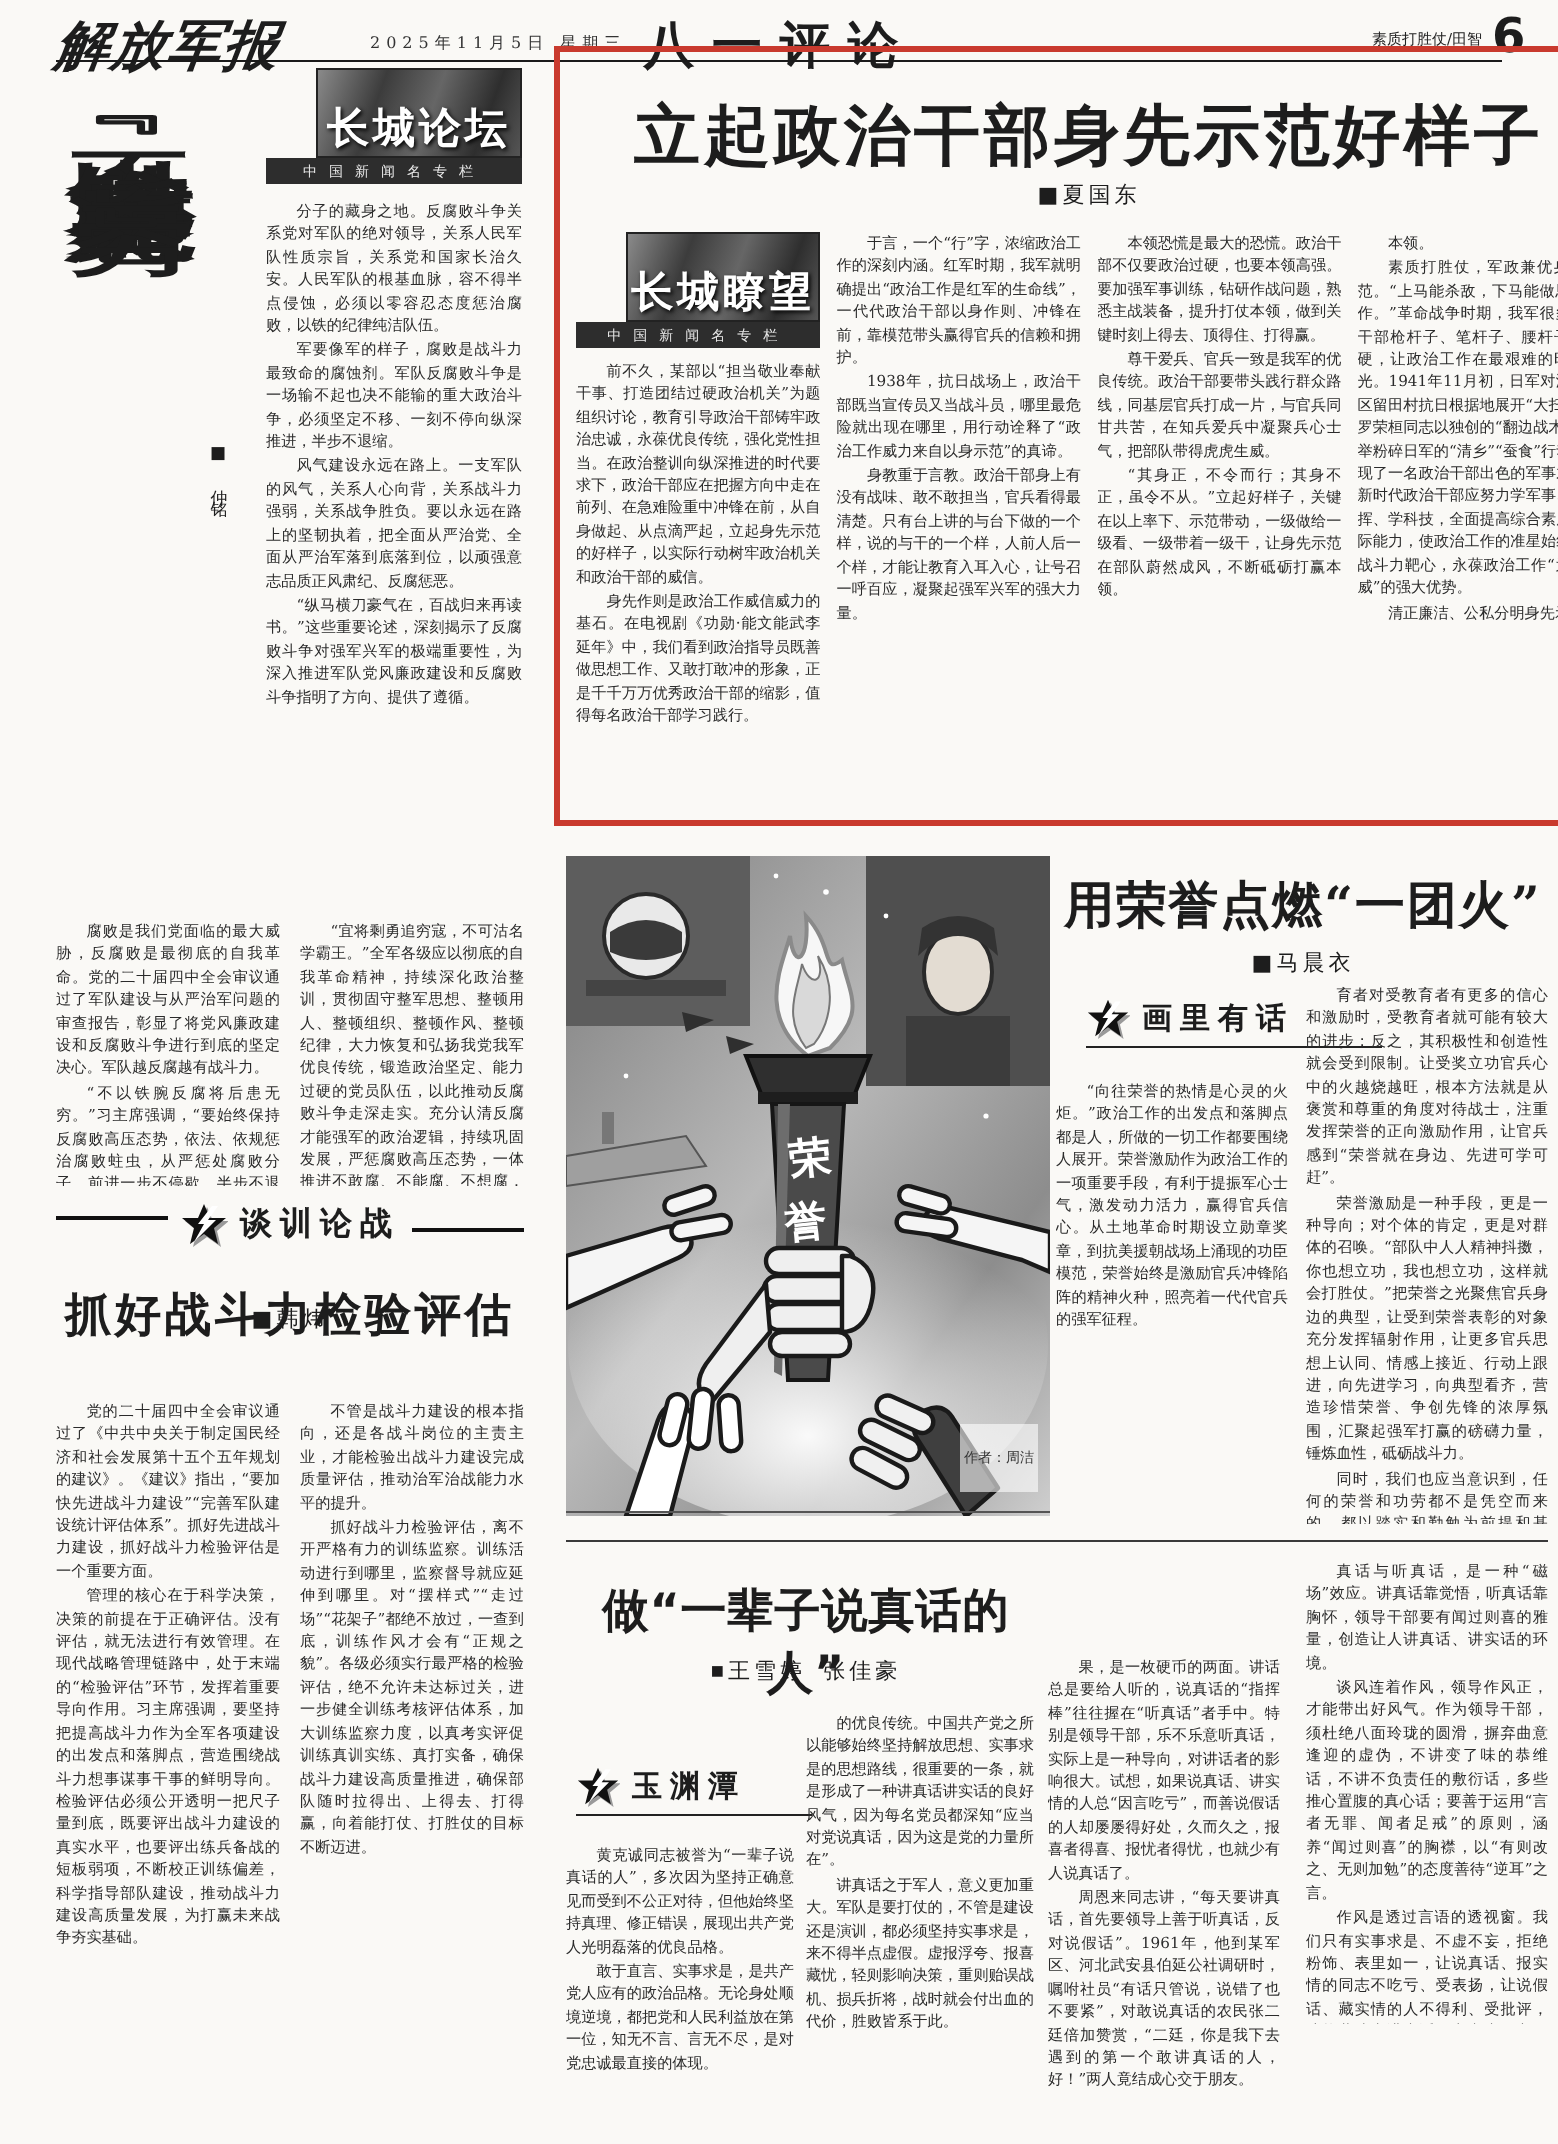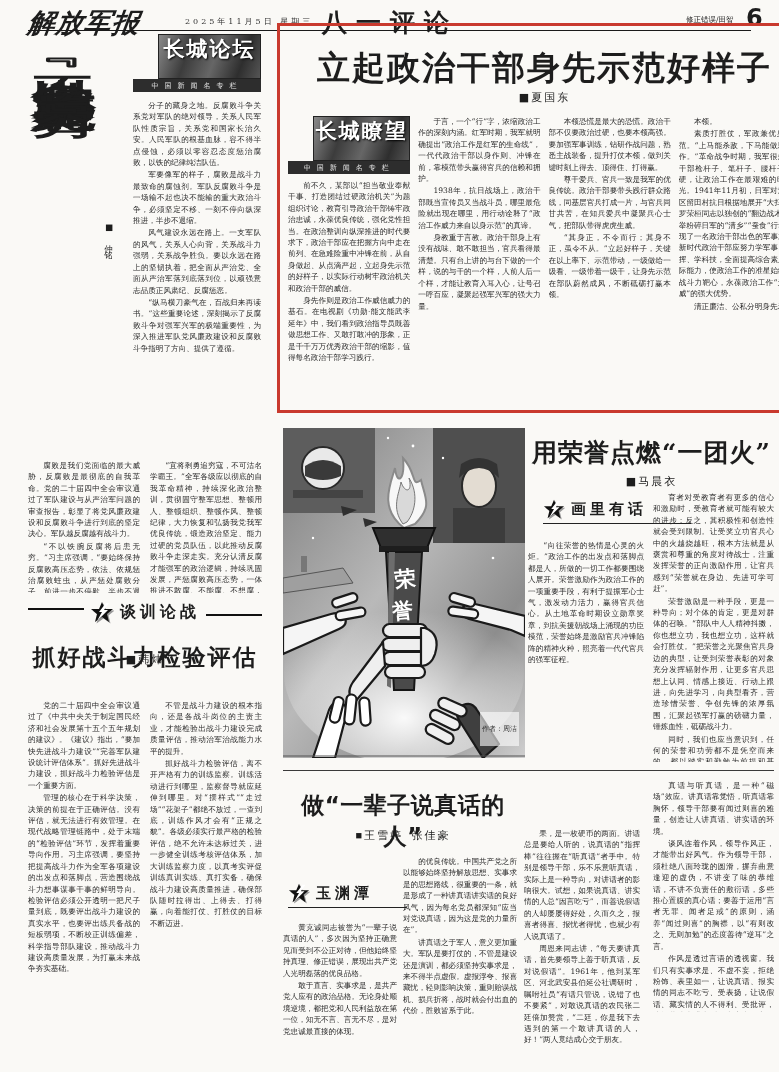--- a/index.html
+++ b/index.html
@@ -13,21 +13,21 @@
   .date{font-size:8px;letter-spacing:3px;color:#333;}
   .section-title{font-size:25px;font-weight:900;letter-spacing:9px;}
   .editor{font-size:7.5px;color:#222;}
   .pagenum{font-size:24px;font-weight:900;}
   .rule{background:#1a1a1a;}
   
   .bodycol{font-size:7.6px;line-height:11.4px;text-align:justify;overflow:hidden;color:#2b2b2b;}
   .bodycol p{margin:0 0 1px 0;text-indent:2em;}
   
   .photo-badge{width:100%;}
-  .photo-badge .photo{height:45px;display:flex;align-items:flex-start;justify-content:center;
+  .photo-badge .photo{height:45px;display:flex;align-items:flex-end;justify-content:center;
      background:linear-gradient(110deg,#8a8a8a 0%,#3c3c3c 30%,#666 55%,#2e2e2e 80%,#555 100%);
      border:1px solid #222;box-sizing:border-box;margin-left:25px;}
   .photo-badge .photo span{color:#fff;font-weight:900;font-size:21px;letter-spacing:2px;
      text-shadow:1px 1px 2px #000;}
   .photo-badge .bar{height:13px;background:#2d2d2d;color:#e8e8e8;font-size:7px;letter-spacing:6px;
      display:flex;align-items:center;justify-content:center;}
   
   .col-badge{display:flex;align-items:center;gap:6px;}
   .col-badge .line{flex:1;border-top:2px solid #111;position:relative;top:-3px;}
   .col-badge .line2{flex:1;border-bottom:2px solid #111;position:relative;top:3px;}
@@ -45,21 +45,21 @@
   .cols > div{flex:1;}
 </style>
 </head>
 <body>
 
 <div id="paper">
 
   <div class="abs masthead" style="left:28px;top:5px;">解放军报</div>
   <div class="abs date" style="left:185px;top:16px;">2025年11月5日 星期三</div>
   <div class="abs section-title hei" style="left:300px;top:6px;width:180px;text-align:center;">八一评论</div>
-  <div class="abs editor" style="left:686px;top:15px;">修正错误/田智</div>
+  <div class="abs editor" style="left:686px;top:15px;">素质打胜仗/田智</div>
   <div class="abs pagenum hei" style="left:746px;top:4px;">6</div>
   <div class="abs rule" style="left:28px;top:30px;width:723px;height:1px;"></div>
 
   <div class="abs redbox" style="left:277px;top:23px;width:535px;height:390px;">
     <div class="abs headline-main hei center" style="left:0;top:20px;width:100%;">立起政治干部身先示范好样子</div>
     <div class="abs byline center" style="left:0;top:64px;width:100%;">■夏国东</div>
     <div class="abs cols" style="left:8px;top:90px;right:8px;height:288px;">
       <div>
         <div class="photo-badge">
           <div class="photo">

